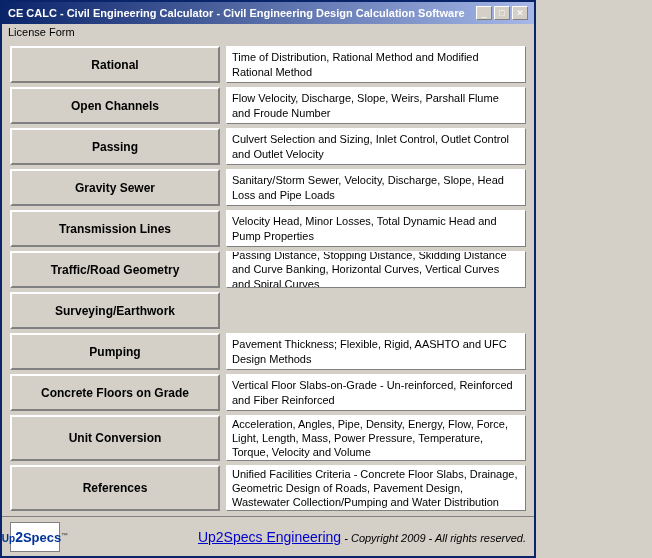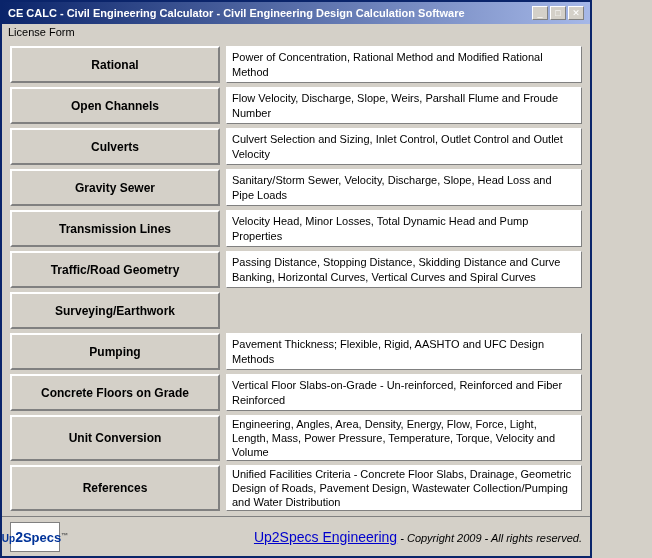--- a/index.html
+++ b/index.html
@@ -5,21 +5,21 @@
     * { box-sizing: border-box; margin: 0; padding: 0; }
     body {
       font-family: Arial, sans-serif;
       font-size: 12px;
       background: #d4d0c8;
       width: 652px;
       height: 558px;
       overflow: hidden;
     }
     .window {
-      width: 592px;
+      width: 536px;
       height: 558px;
       background: #d4d0c8;
       border: 2px solid #0a246a;
       display: flex;
       flex-direction: column;
     }
     .title-bar {
       background: linear-gradient(to right, #0a246a, #a6b8e8);
       color: white;
       padding: 3px 6px;
@@ -159,34 +159,34 @@
   <div class="menu-bar">
     <span>License Form</span>
   </div>
   <div class="content">
 
   <div class="row">
         <div class="btn-cell">
           <button class="nav-btn">Rational</button>
         </div>
         <div class="desc-cell">
-          <span class="desc-text">Power of Concentration, Rational Method and Modified Rational Method</span>
+          <span class="desc-text">Time of Distribution, Rational Method and Modified Rational Method</span>
         </div>
       </div>
       <div class="row">
         <div class="btn-cell">
           <button class="nav-btn">Open Channels</button>
         </div>
         <div class="desc-cell">
           <span class="desc-text">Flow Velocity, Discharge, Slope, Weirs, Parshall Flume and Froude Number</span>
         </div>
       </div>
       <div class="row">
         <div class="btn-cell">
-          <button class="nav-btn">Culverts</button>
+          <button class="nav-btn">Passing</button>
         </div>
         <div class="desc-cell">
           <span class="desc-text">Culvert Selection and Sizing, Inlet Control, Outlet Control and Outlet Velocity</span>
         </div>
       </div>
       <div class="row">
         <div class="btn-cell">
           <button class="nav-btn">Gravity Sewer</button>
         </div>
         <div class="desc-cell">
@@ -228,21 +228,21 @@
         </div>
         <div class="desc-cell">
           <span class="desc-text">Vertical Floor Slabs-on-Grade - Un-reinforced, Reinforced and Fiber Reinforced</span>
         </div>
       </div>
       <div class="row row-tall">
         <div class="btn-cell">
           <button class="nav-btn">Unit Conversion</button>
         </div>
         <div class="desc-cell">
-          <span class="desc-text">Engineering, Angles, Area, Density, Energy, Flow, Force, Light, Length, Mass, Power Pressure, Temperature, Torque, Velocity and Volume</span>
+          <span class="desc-text">Acceleration, Angles, Pipe, Density, Energy, Flow, Force, Light, Length, Mass, Power Pressure, Temperature, Torque, Velocity and Volume</span>
         </div>
       </div>
       <div class="row row-tall">
         <div class="btn-cell">
           <button class="nav-btn">References</button>
         </div>
         <div class="desc-cell">
           <span class="desc-text">Unified Facilities Criteria - Concrete Floor Slabs, Drainage, Geometric Design of Roads, Pavement Design, Wastewater Collection/Pumping and Water Distribution</span>
         </div>
       </div>

